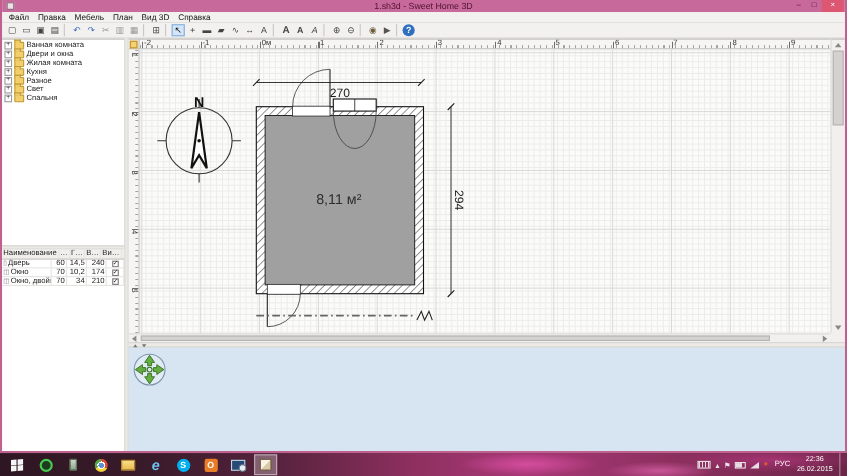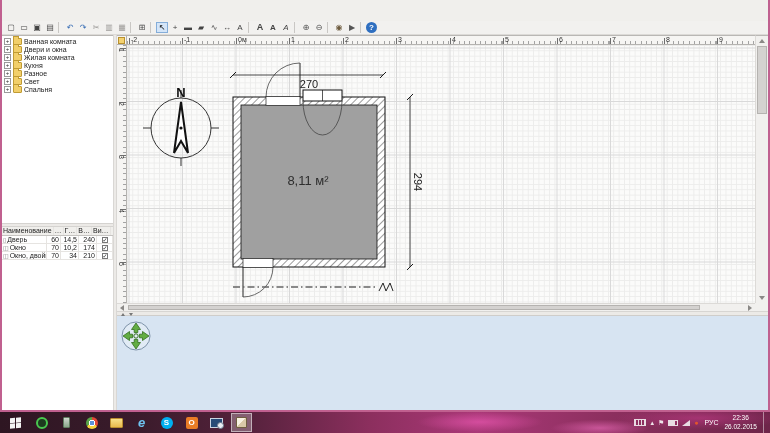--- a/index.html
+++ b/index.html
@@ -142,21 +142,38 @@
   [data-name="notification-icon"]{color:#e2562b;font-size:7px}
   .lang{font-size:7px;color:#fff;padding:0 2px}
   .clock{font-size:6.5px;color:#fff;text-align:center;line-height:1.3;white-space:nowrap}
   .show-desktop{width:4px;height:100%;border-left:1px solid rgba(255,255,255,.45);margin-left:2px}
 </style>
 </head>
 <body>
 
 <div id="app" data-name="application-window">
 
-
+  <div class="titlebar" data-name="title-bar">
+    <div class="app-ico" data-name="app-icon"></div>
+    <div class="title" data-name="window-title">1.sh3d - Sweet Home 3D</div>
+    <div class="winbtns">
+      <div class="wb" data-name="minimize-button">–</div>
+      <div class="wb" data-name="maximize-button">□</div>
+      <div class="wb close" data-name="close-button">×</div>
+    </div>
+  </div>
+
+  <div class="menubar" data-name="menu-bar">
+      <div class="menu-item" data-name="menu-item">Файл</div>
+      <div class="menu-item" data-name="menu-item">Правка</div>
+      <div class="menu-item" data-name="menu-item">Мебель</div>
+      <div class="menu-item" data-name="menu-item">План</div>
+      <div class="menu-item" data-name="menu-item">Вид 3D</div>
+      <div class="menu-item" data-name="menu-item">Справка</div>
+    </div>
 
   <div class="toolbar" data-name="toolbar">
       <div class="tb" data-name="new-icon">▢</div>
       <div class="tb" data-name="open-icon">▭</div>
       <div class="tb" data-name="save-icon">▣</div>
       <div class="tb" data-name="preferences-icon">▤</div>
       <div class="tb" data-name="toolbar-separator"></div>
       <div class="tb" data-name="undo-icon">↶</div>
       <div class="tb" data-name="redo-icon">↷</div>
       <div class="tb" data-name="cut-icon">✂</div>

